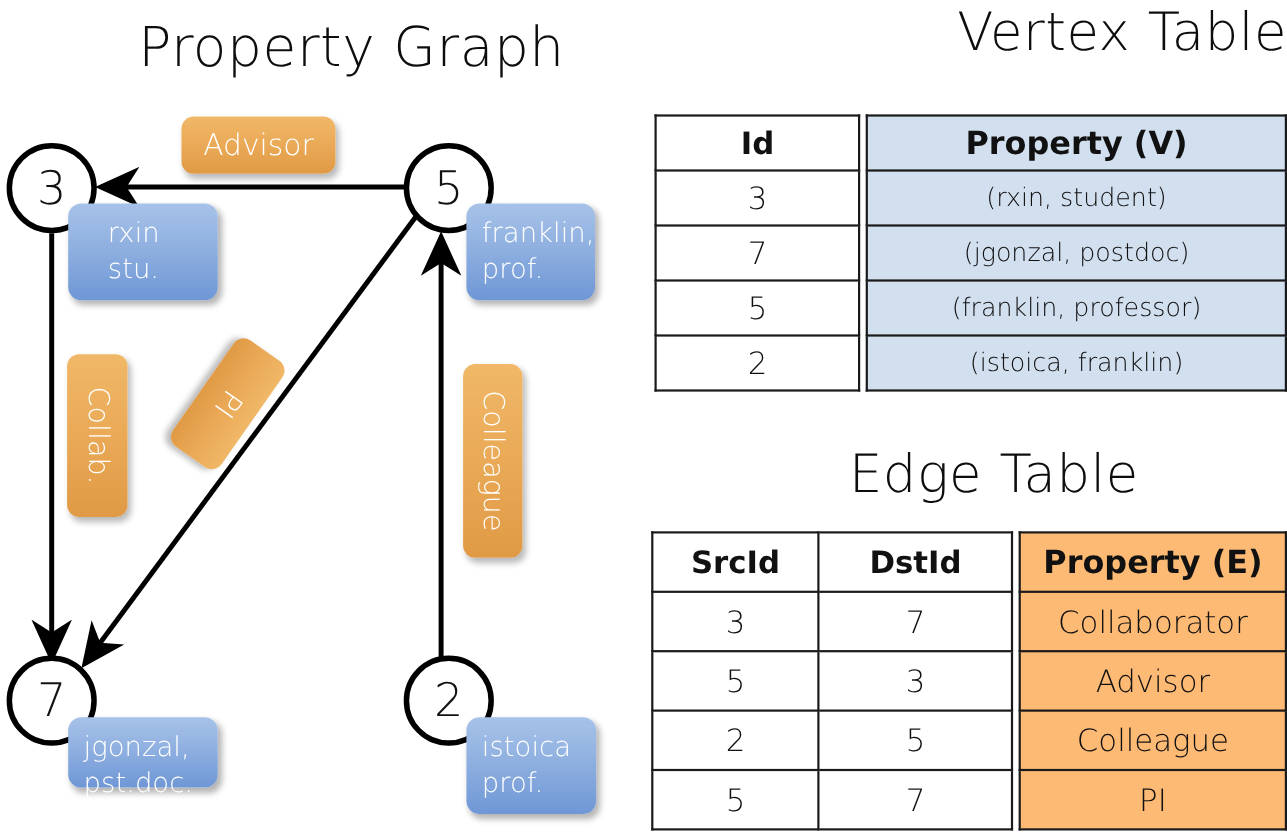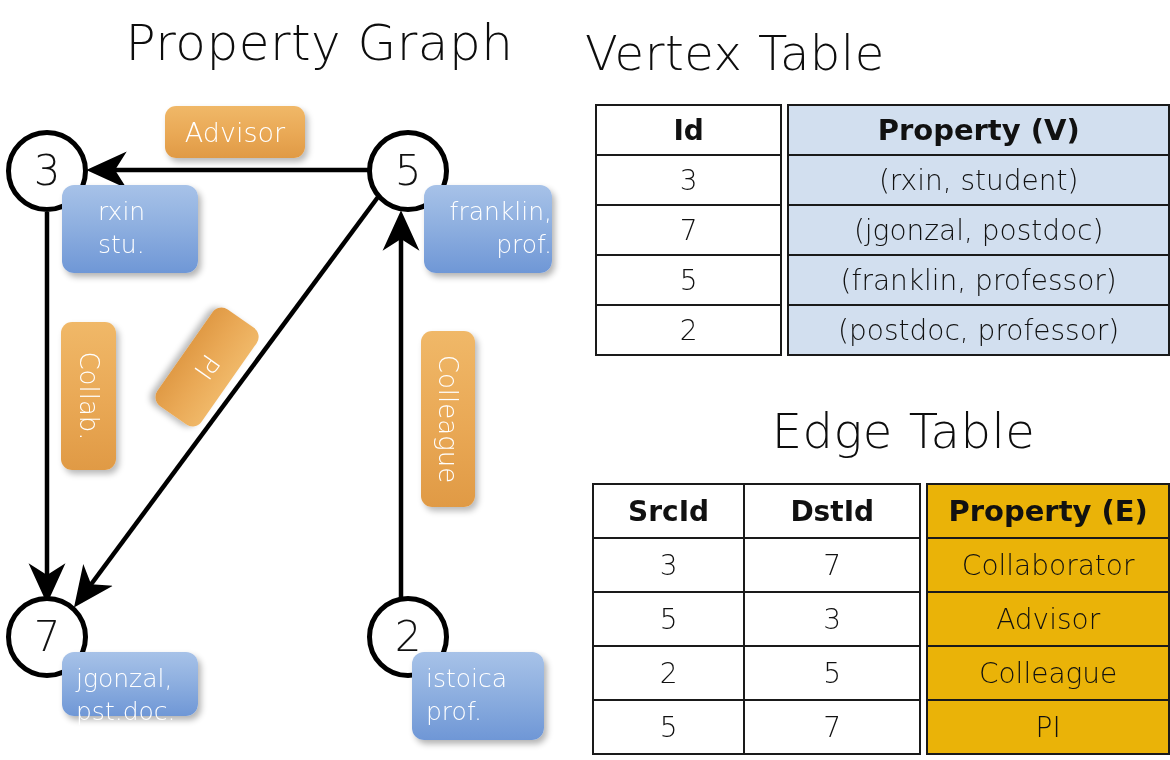--- a/index.html
+++ b/index.html
@@ -27,23 +27,23 @@
   }
   #title-property-graph {
     left: 0; top: 14px;
     width: 585px;
     text-align: center;
     font-size: 50px;
     line-height: 58px;
     margin-left: 27px;
   }
   #title-vertex-table {
-    left: 585px; top: 24px;
+    left: 585px; top: 0;
     width: 585px;
-    text-align: left;
+    text-align: right;
     font-size: 48px;
     line-height: 58px;
   }
   #title-edge-table {
     left: 611px; top: 402px;
     width: 585px;
     text-align: center;
     font-size: 48px;
     line-height: 58px;
   }
@@ -133,26 +133,26 @@
     color: #111111;
     padding: 0;
   }
   table.grid th {
     font-weight: bold;
   }
   .gap { width: 5px; flex: 0 0 5px; }
 
   
   #vertex-id-table td, #vertex-id-table th { height: 48px; font-size: 28px; }
-  #vertex-prop-table td, #vertex-prop-table th { height: 48px; font-size: 28px; background: #d2dfef; }
+  #vertex-prop-table td, #vertex-prop-table th { height: 48px; font-size: 23px; background: #d2dfef; }
   #vertex-prop-table th { font-size: 29px; margin-left: 12px; }
 
   
   #edge-src-table td, #edge-src-table th { height: 52px; font-size: 28px; }
-  #edge-prop-table td, #edge-prop-table th { height: 52px; font-size: 28px; background: #eab308; margin-top: 24px; }
+  #edge-prop-table td, #edge-prop-table th { height: 52px; font-size: 28px; background: #fdba74; margin-top: 24px; }
   #edge-prop-table th { font-size: 29px; }
 </style>
 </head>
 <body>
 
 <div id="title-property-graph" class="title">Property Graph</div>
 
 <div id="graph-panel">
 
   <svg id="graph-edges" viewBox="0 0 585 760" xmlns="http://www.w3.org/2000/svg">
@@ -171,25 +171,25 @@
     <line x1="401" y1="600" x2="401" y2="217" stroke="#000000" stroke-width="4.5" marker-end="url(#arrowhead)"></line>
   </svg>
 
   <div class="node" style="left:6px;  top:130px;">3</div>
   <div class="node" style="left:367px;top:130px;">5</div>
   <div class="node" style="left:6px;  top:596px;">7</div>
   <div class="node" style="left:367px;top:596px;">2</div>
 
   <div class="prop-box" style="left:62px;  top:185px; width:136px; height:88px;padding-left:36px;">rxin
 stu.</div>
-  <div class="prop-box" style="left:424px; top:185px; width:128px; height:88px;text-align:right;">franklin,
+  <div class="prop-box" style="left:424px; top:185px; width:117px; height:88px;">franklin,
 prof.</div>
   <div class="prop-box" style="left:62px;  top:652px; width:136px; height:64px;">jgonzal,
 pst.doc.</div>
-  <div class="prop-box" style="left:412px; top:652px; width:132px; height:88px;">istoica
+  <div class="prop-box" style="left:424px; top:652px; width:118px; height:88px;">istoica
 prof.</div>
 
   <div class="edge-label" style="left:165px; top:106px; width:140px; height:52px; font-size:27px;">
     <span class="lbl-text">Advisor</span>
   </div>
 
   <div class="edge-label vertical" style="left:61px; top:322px; width:55px; height:148px; font-size:26px;">
     <span class="lbl-text">Collab.</span>
   </div>
 
@@ -247,21 +247,21 @@
       <tr>
         <td>(rxin, student)</td>
       </tr>
       <tr>
         <td>(jgonzal, postdoc)</td>
       </tr>
       <tr>
         <td>(franklin, professor)</td>
       </tr>
       <tr>
-        <td>(postdoc, professor)</td>
+        <td>(istoica, franklin)</td>
       </tr>
     </tbody>
   </table>
 
 </div>
 
 <div id="title-edge-table" class="title">Edge Table</div>
 
 <div class="tbl-wrap" style="left:592px; top:483px;">
 

